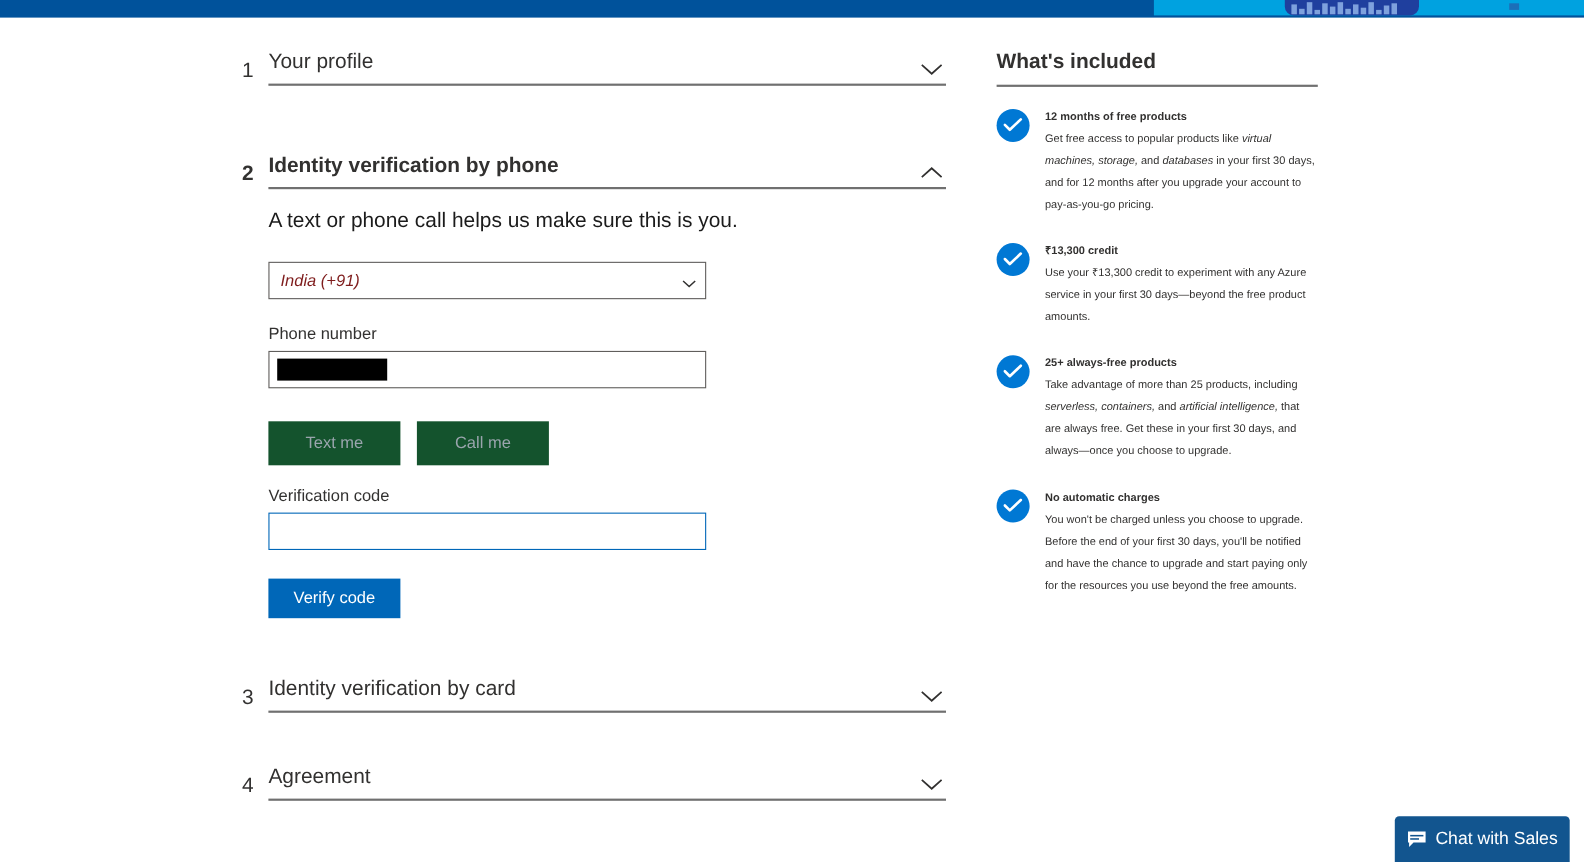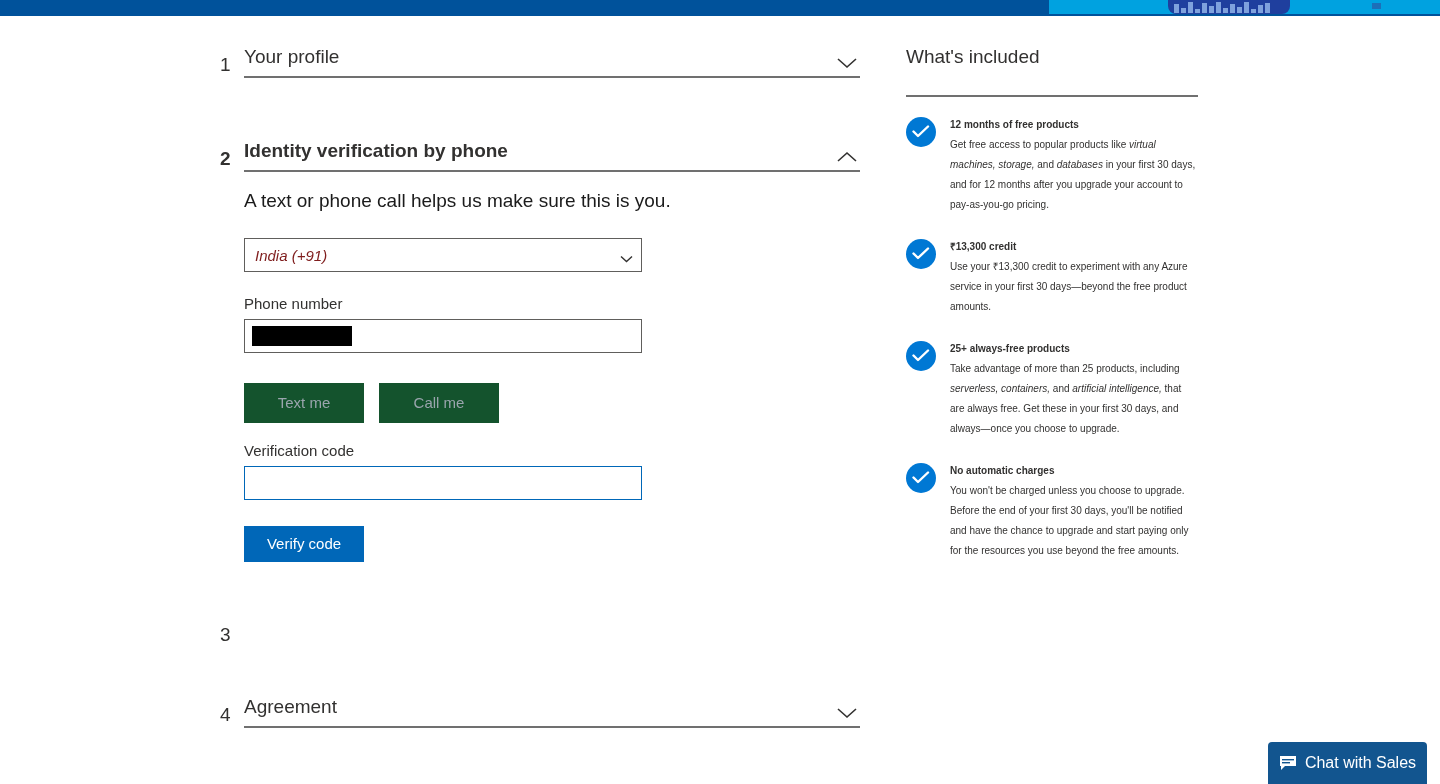--- a/index.html
+++ b/index.html
@@ -240,24 +240,24 @@
     padding: 0 10px;
     border-radius: 0;
     outline: none;
     display: block;
     margin-bottom: 26px;
   }
 
   
   .panel-title {
     font-size: 19px;
-    font-weight: 400;
+    font-weight: 700;
     line-height: 26px;
     color: #323130;
-    padding-bottom: 25px;
+    padding-bottom: 7px;
     border-bottom: 2px solid #707070;
     margin: 0 0 18px 0;
   }
   .benefit {
     display: flex;
     gap: 14px;
     margin-bottom: 22px;
   }
   .check-circle {
     flex: none;
@@ -393,20 +393,28 @@
         <div class="field-label">Verification code</div>
         <input class="code-input" type="text" value="" style="">
 
         <button class="btn btn-primary">Verify code</button>
       </div>
     </div>
 
     <div class="section" style="margin-bottom:42px;">
       <div class="section-header">
         <div class="sec-num">3</div>
+        <div class="sec-title-wrap">
+          <span class="sec-title">Identity verification by card</span>
+          <span class="chev">
+            <svg width="22" height="14" viewBox="0 0 22 14">
+                <path d="M2 3 L11 11 L20 3" fill="none" stroke="#323130" stroke-width="1.6"></path>
+              </svg>
+          </span>
+        </div>
       </div>
     </div>
 
     <div class="section">
       <div class="section-header">
         <div class="sec-num">4</div>
         <div class="sec-title-wrap">
           <span class="sec-title">Agreement</span>
           <span class="chev">
             <svg width="22" height="14" viewBox="0 0 22 14">

